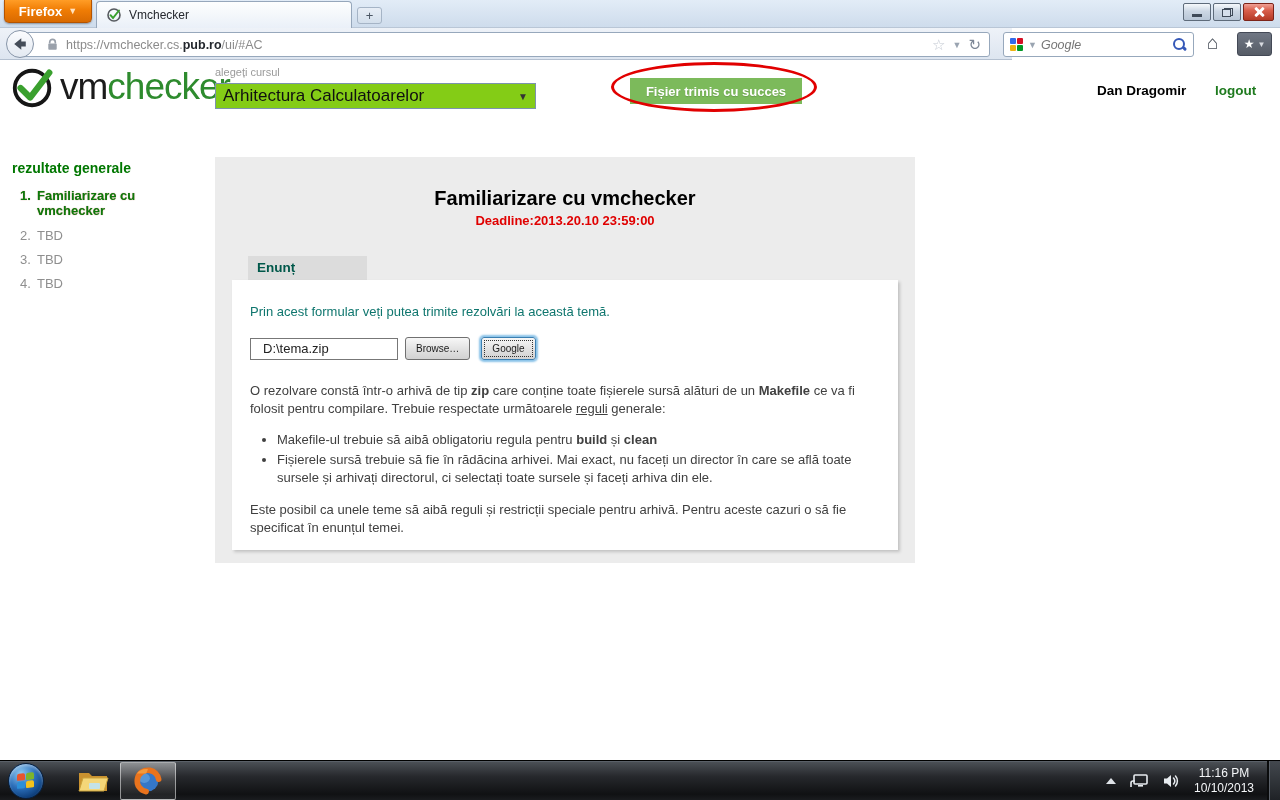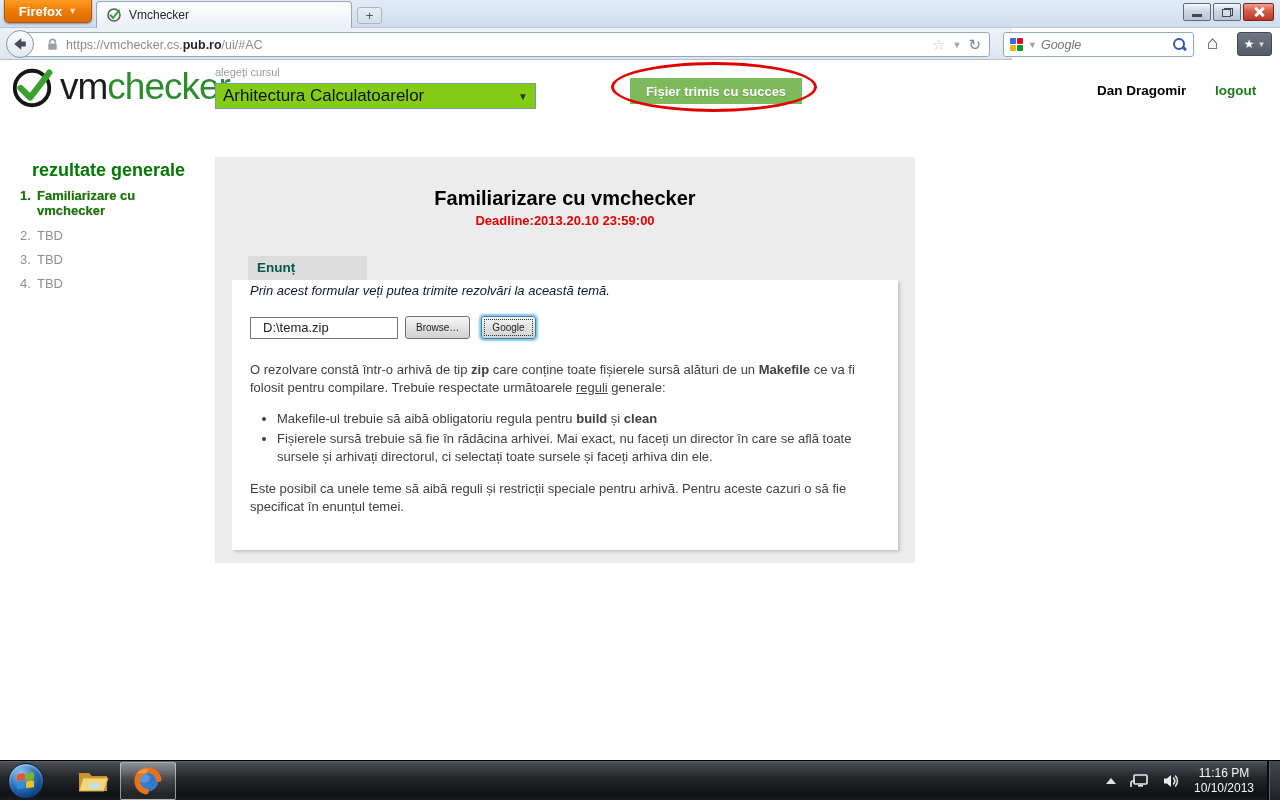--- a/index.html
+++ b/index.html
@@ -74,37 +74,37 @@
   #course-select .caret { position:absolute; right:7px; font-size:10px; color:#333; }
   #success-banner { position:absolute; left:630px; top:78px; width:172px; height:26px; background:#7cba5b;
     color:#fff; font-weight:bold; font-size:13px; display:flex; align-items:center; justify-content:center;
     text-shadow:0 1px 1px rgba(0,0,0,.15); }
   #annotation-ellipse { position:absolute; left:611px; top:62px; width:206px; height:50px;
     border:3px solid #e10000; border-radius:50%; }
   #user-name { position:absolute; left:1097px; top:83px; font-size:13.5px; font-weight:bold; color:#000; }
   #logout-link { position:absolute; left:1215px; top:83px; font-size:13.5px; font-weight:bold; color:#1e7a1e; }
 
   
-  .side-head { position:absolute; left:32px; top:160px; font-size:18px; font-weight:bold; color:#007700; }
+  .side-head { position:absolute; left:12px; top:160px; font-size:14px; font-weight:bold; color:#007700; }
   .side-item { position:absolute; left:20px; display:flex; font-size:13px; color:#8f8f8f; }
   .side-item .num { width:17px; flex:none; }
   .side-item .lbl { width:118px; }
   .side-item.active { color:#0b7a0b; font-weight:bold; text-shadow:0 0 1px rgba(165,45,20,.6); }
   #side-item-0 { top:189px; line-height:1.15; } #side-item-1 { top:228px; } #side-item-2 { top:252px; } #side-item-3 { top:276px; }
 
   
   #content-box { position:absolute; left:215px; top:157px; width:700px; height:406px; background:#ececec; }
   #asg-title { margin-top:30px; text-align:center; font-size:20px; font-weight:bold; color:#000; }
   #asg-deadline { text-align:center; font-size:13px; font-weight:bold; color:#e00000; margin-top:3px; }
   #tabs { position:absolute; left:33px; top:99px; display:flex; gap:10px;flex-direction:column; }
   .tab { height:24px; padding:4px 9px 0; font-size:13.5px; font-weight:bold; color:#00584a; background:#dcdcdc; }
   .tab.active { background:#fff; }
   #panel { position:absolute; left:17px; top:123px; width:666px; height:270px; background:#fff;
     box-shadow:2px 2px 3px rgba(0,0,0,.18); padding:0 18px; font-size:13px; color:#404040; }
-  #upload-intro { margin-top:3px; color:#0f172a;font-style:italic; }
+  #upload-intro { margin-top:24px; color:#0f766e; }
   #form-row { margin-top:18px; display:flex; align-items:center; }
   #file-input { width:148px; height:22px; border:1px solid #777; padding:1px 12px; font-size:13px;
     font-family:"Liberation Sans",sans-serif; color:#222; }
   .btn { margin-left:7px; height:23px; padding:0 10px; font-size:10px; font-family:"Liberation Sans",sans-serif;
     color:#1a1a1a; background:linear-gradient(180deg,#f7f7f7,#dfdfdf 60%,#d2d2d2); border:1px solid #707070; border-radius:3px; }
   .btn.focused { margin-left:11px; border:1px solid #3c7fb1; box-shadow:0 0 2px 2px #89c2e8;
     outline:1px dotted #333; outline-offset:-4px; }
   #rules-intro { margin-top:22px; line-height:1.4; }
   #rules-list { margin:13px 0 0; padding-left:27px; line-height:1.4; }
   #rules-list li { margin-bottom:1px; }

